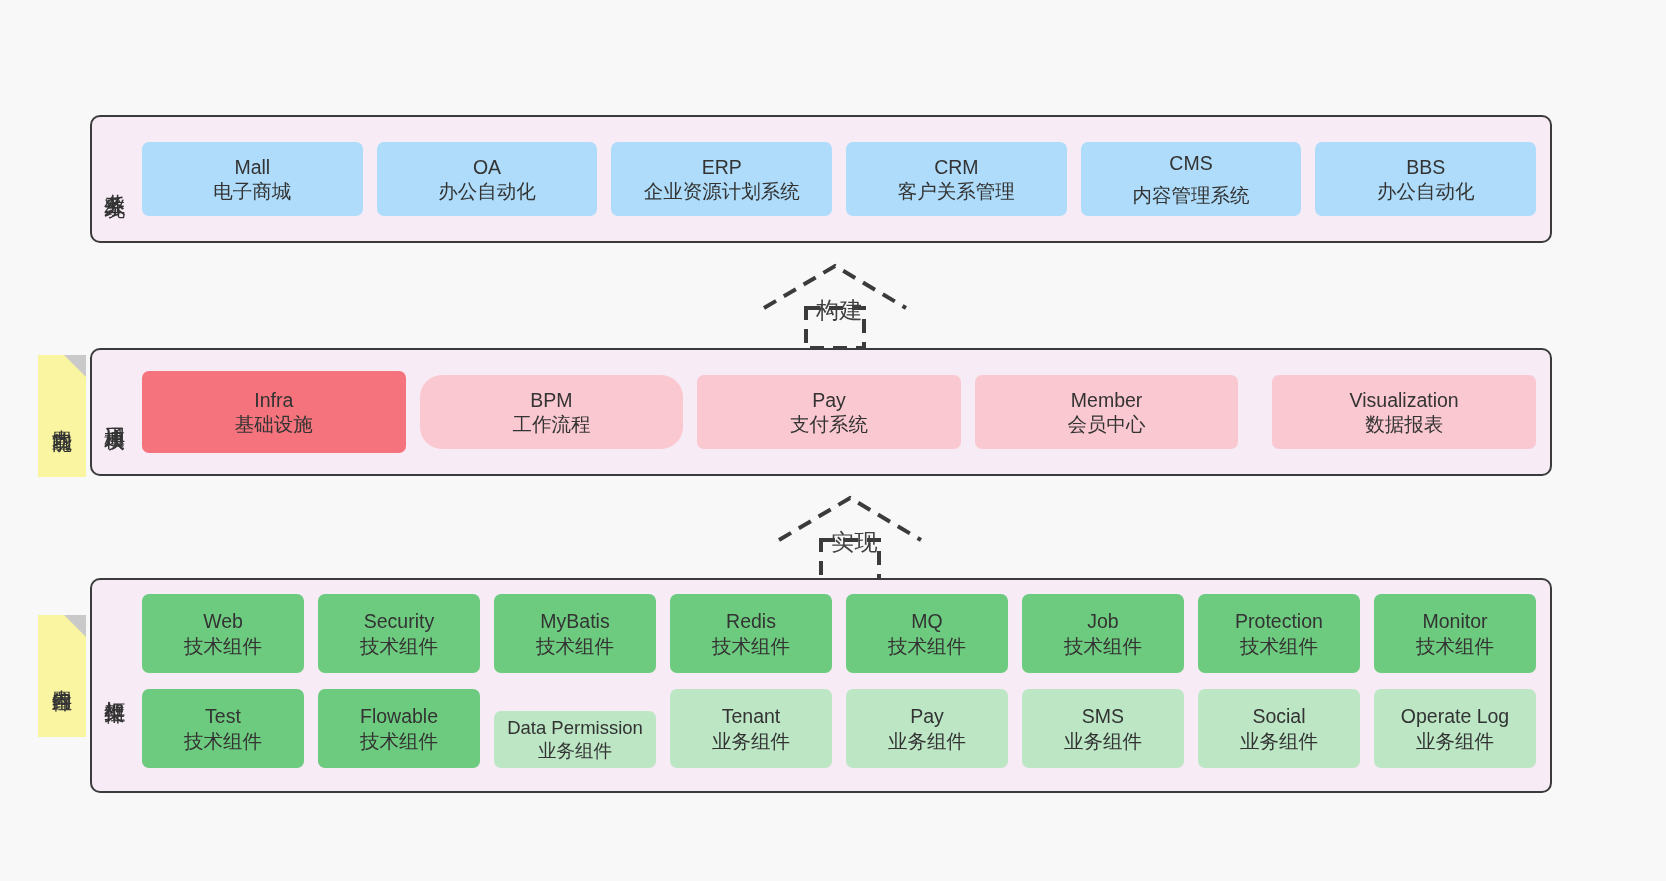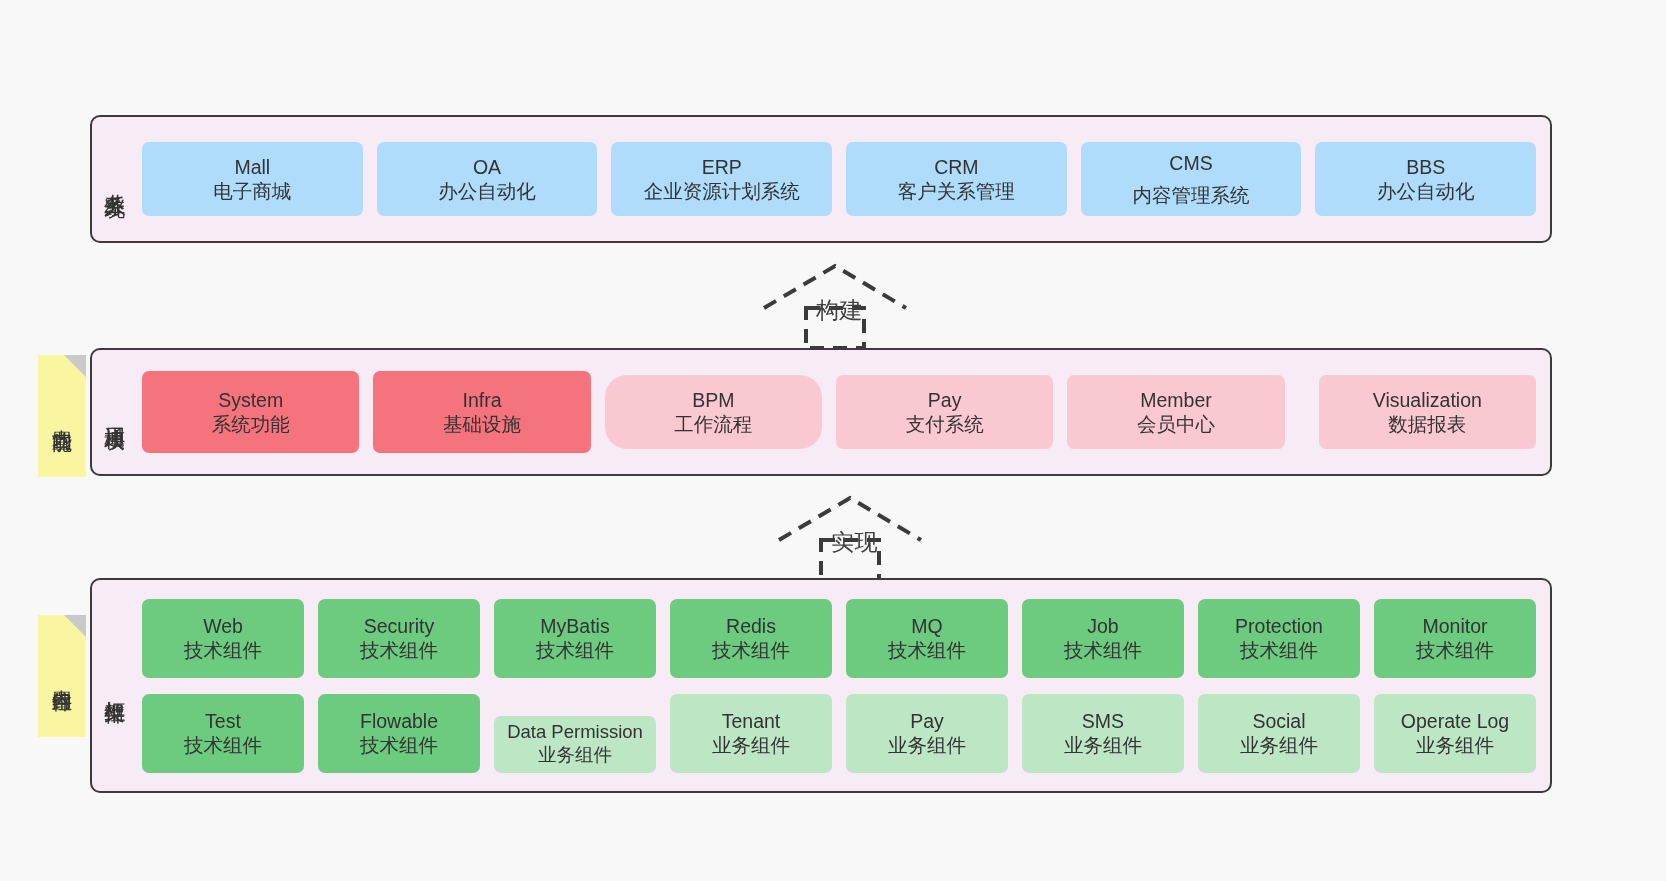--- a/index.html
+++ b/index.html
@@ -51,21 +51,21 @@
     flex: 1 1 auto;
     display: flex;
     align-items: center;
     justify-content: space-between;
     gap: 14px;
     padding: 0 14px 0 4px;
   }
 
   .layer-body.two-rows {
     flex-direction: column;
-    justify-content: center;
+    justify-content: flex-start;
     gap: 16px;
     padding: 14px 14px 14px 4px;
   }
 
   .row {
     display: flex;
     align-items: stretch;
     justify-content: space-between;
     gap: 14px;
     width: 100%;
@@ -189,24 +189,20 @@
   </div>
 
   <div class="note" style="left:38px; top:355px; width:48px; height:122px;">
     <span>内置功能</span>
   </div>
 
   <div class="layer" style="left:90px; top:348px; width:1462px; height:128px;">
     <div class="layer-title">通用模块</div>
     <div class="layer-body">
 
-      <div class="node node-red" style="height:82px;">
-        <span class="l1">System</span>
-        <span class="l2">系统功能</span>
-      </div>
 
       <div class="node node-red" style="height:82px;">
         <span class="l1">Infra</span>
         <span class="l2">基础设施</span>
       </div>
 
       <div class="node node-pink" style="height:74px;border-radius:22px;">
         <span class="l1">BPM</span>
         <span class="l2">工作流程</span>
       </div>

